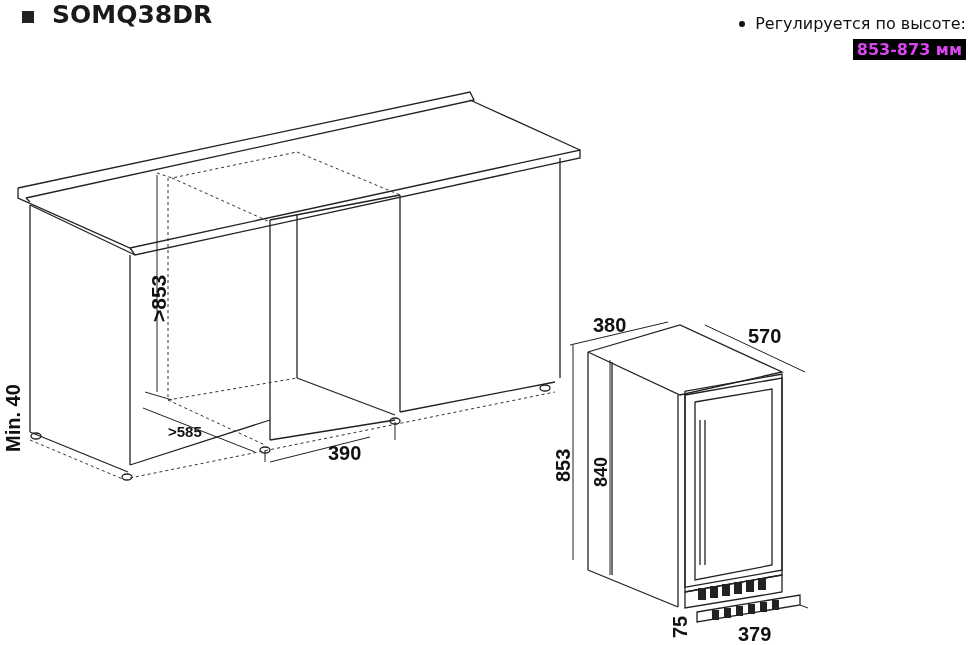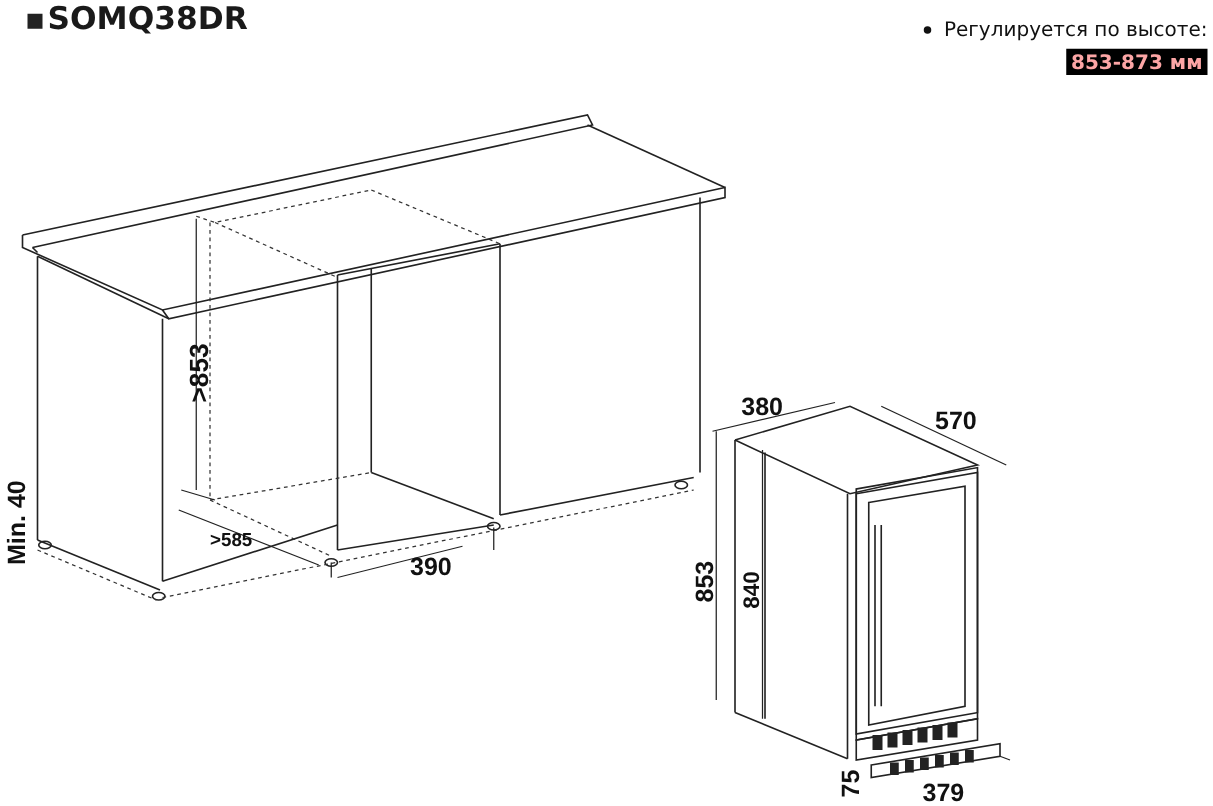--- a/index.html
+++ b/index.html
@@ -1,22 +1,22 @@
 <!DOCTYPE html>
 <html><head>
 <meta charset="utf-8">
 <style>
   html,body{margin:0;padding:0;background:#fff;}
   body{width:970px;height:645px;position:relative;overflow:hidden;font-family:"Liberation Sans",sans-serif;}
-  .title{position:absolute;left:22px;top:0px;font-family:"DejaVu Sans",sans-serif;font-weight:bold;font-size:25px;color:#1a1a1a;display:flex;align-items:center;gap:4px;justify-content:flex-end;}
+  .title{position:absolute;left:22px;top:0px;font-family:"DejaVu Sans",sans-serif;font-weight:bold;font-size:25px;color:#1a1a1a;display:flex;align-items:center;gap:18px;justify-content:flex-end;}
   .title .sq{width:12px;height:12px;background:#222;display:inline-block;margin-top:4px;}
   .adj{position:absolute;right:4px;top:14px;text-align:right;font-family:"DejaVu Sans",sans-serif;font-size:16px;color:#111;}
   .adj .line1{display:flex;align-items:center;justify-content:flex-end;gap:10px;}
   .adj .dot{width:6px;height:6px;border-radius:50%;background:#111;display:inline-block;}
-  .adj .hl{display:inline-block;background:#000;color:#fca5a5;font-weight:bold;padding:1px 4px;margin-top:6px;font-size:16px;}
+  .adj .hl{display:inline-block;background:#000;color:#d946ef;font-weight:bold;padding:1px 4px;margin-top:6px;font-size:16px;}
   svg{position:absolute;left:0;top:0;}
   .dim{font-family:"Liberation Sans",sans-serif;font-weight:bold;fill:#111;}
 </style>
 </head>
 <body>
 
 <div class="title">
   <span class="sq"></span>
   <span>SOMQ38DR</span>
 </div>

